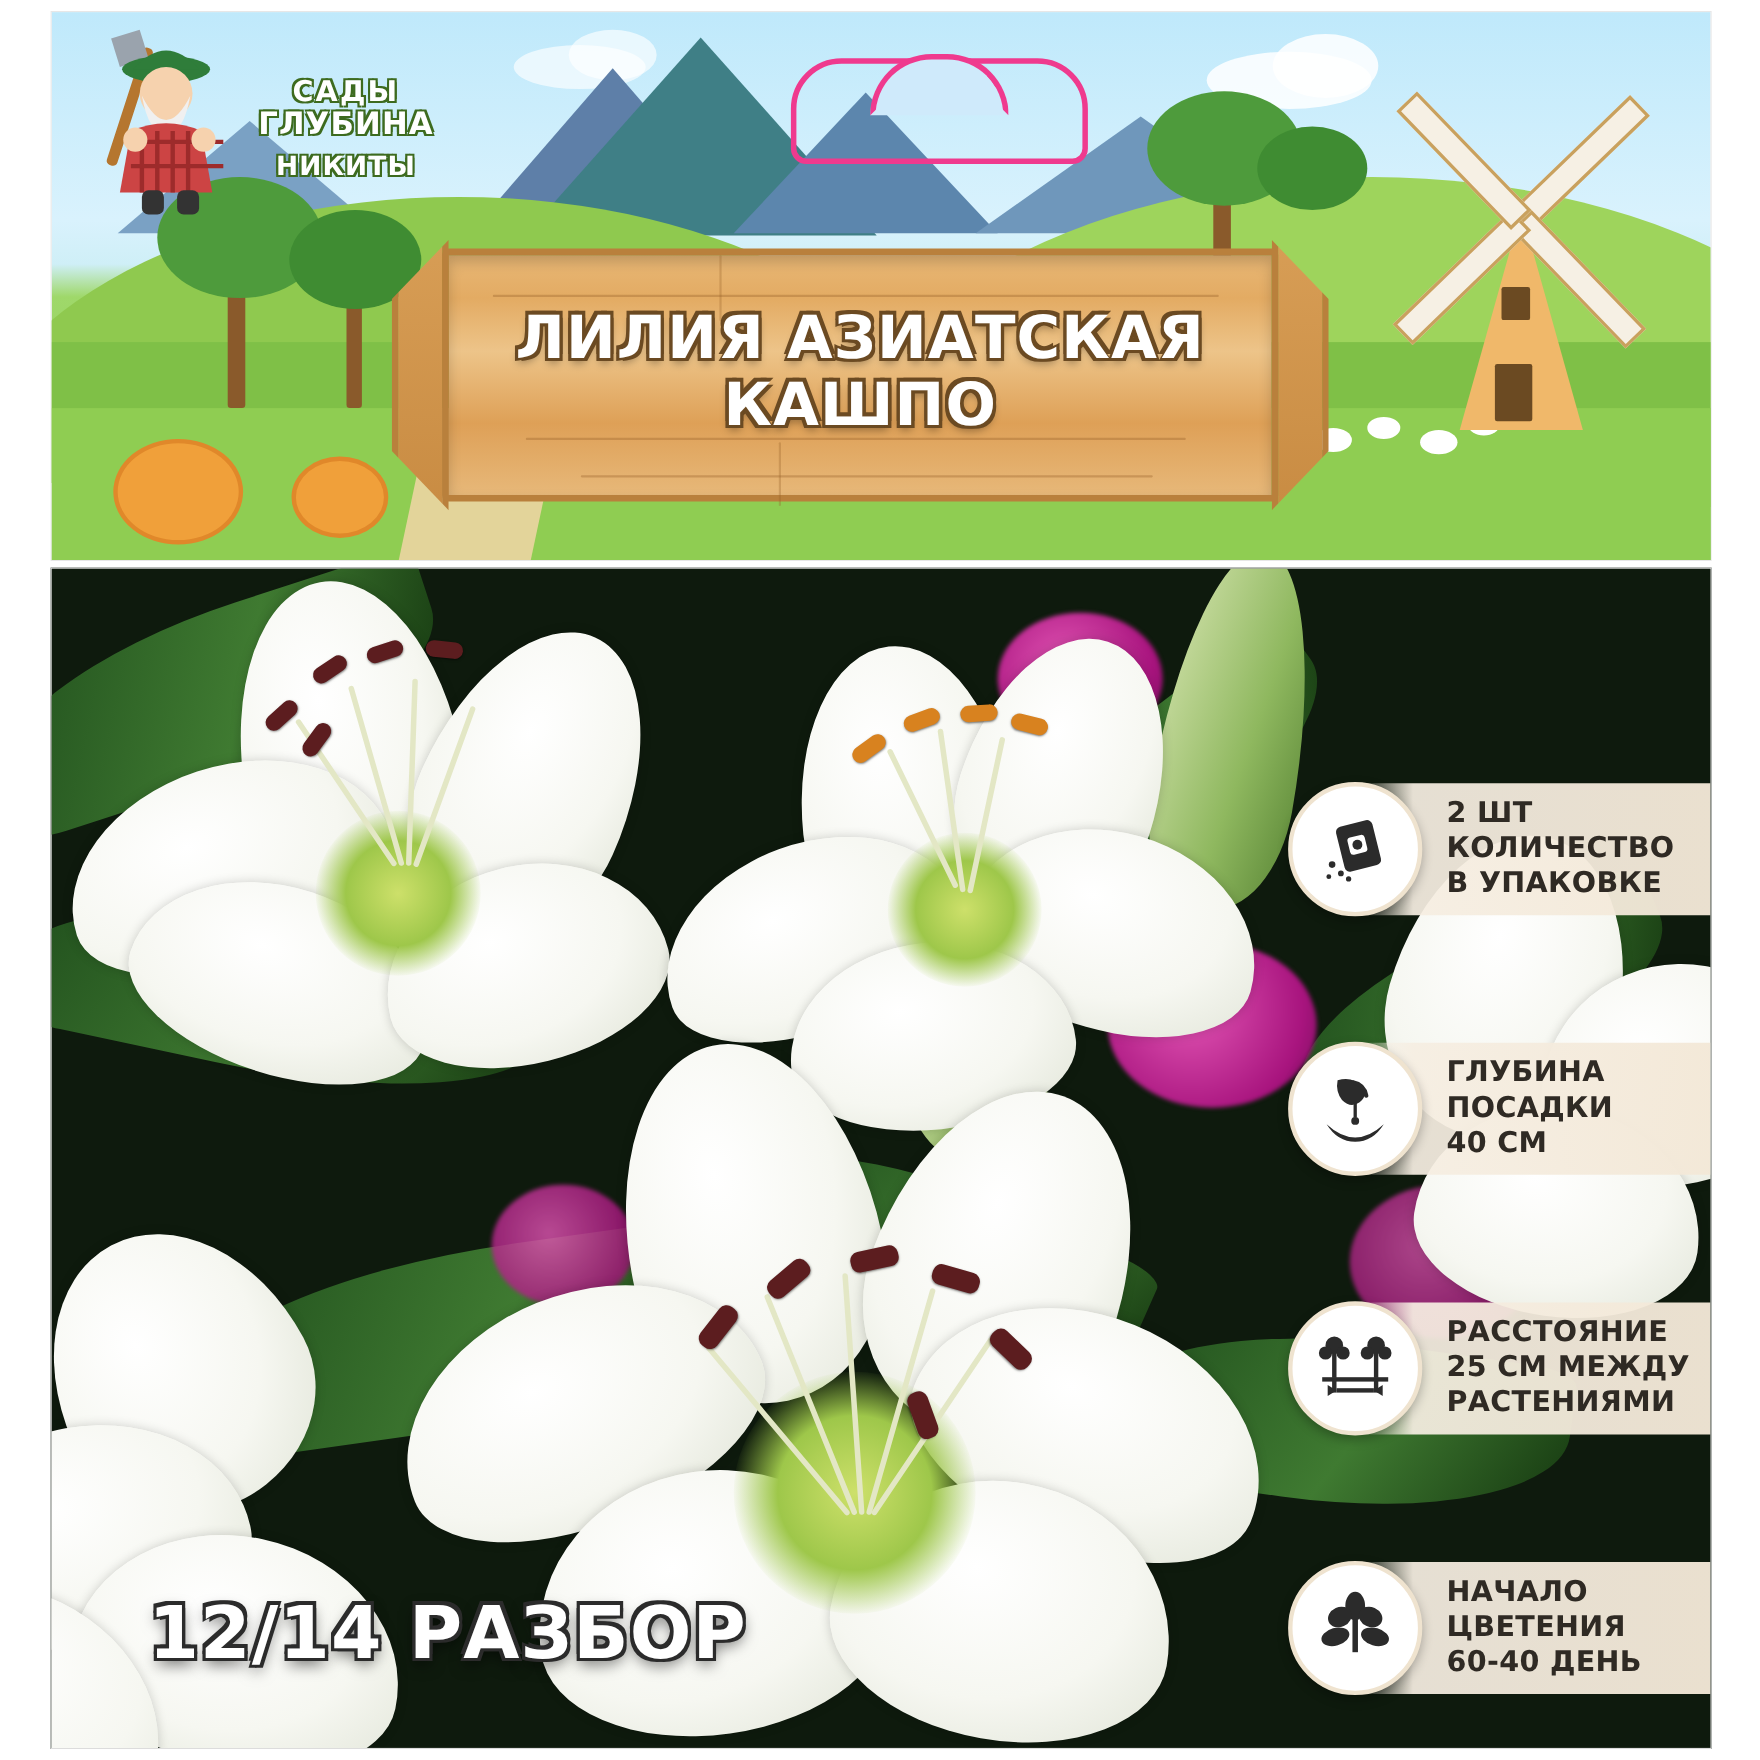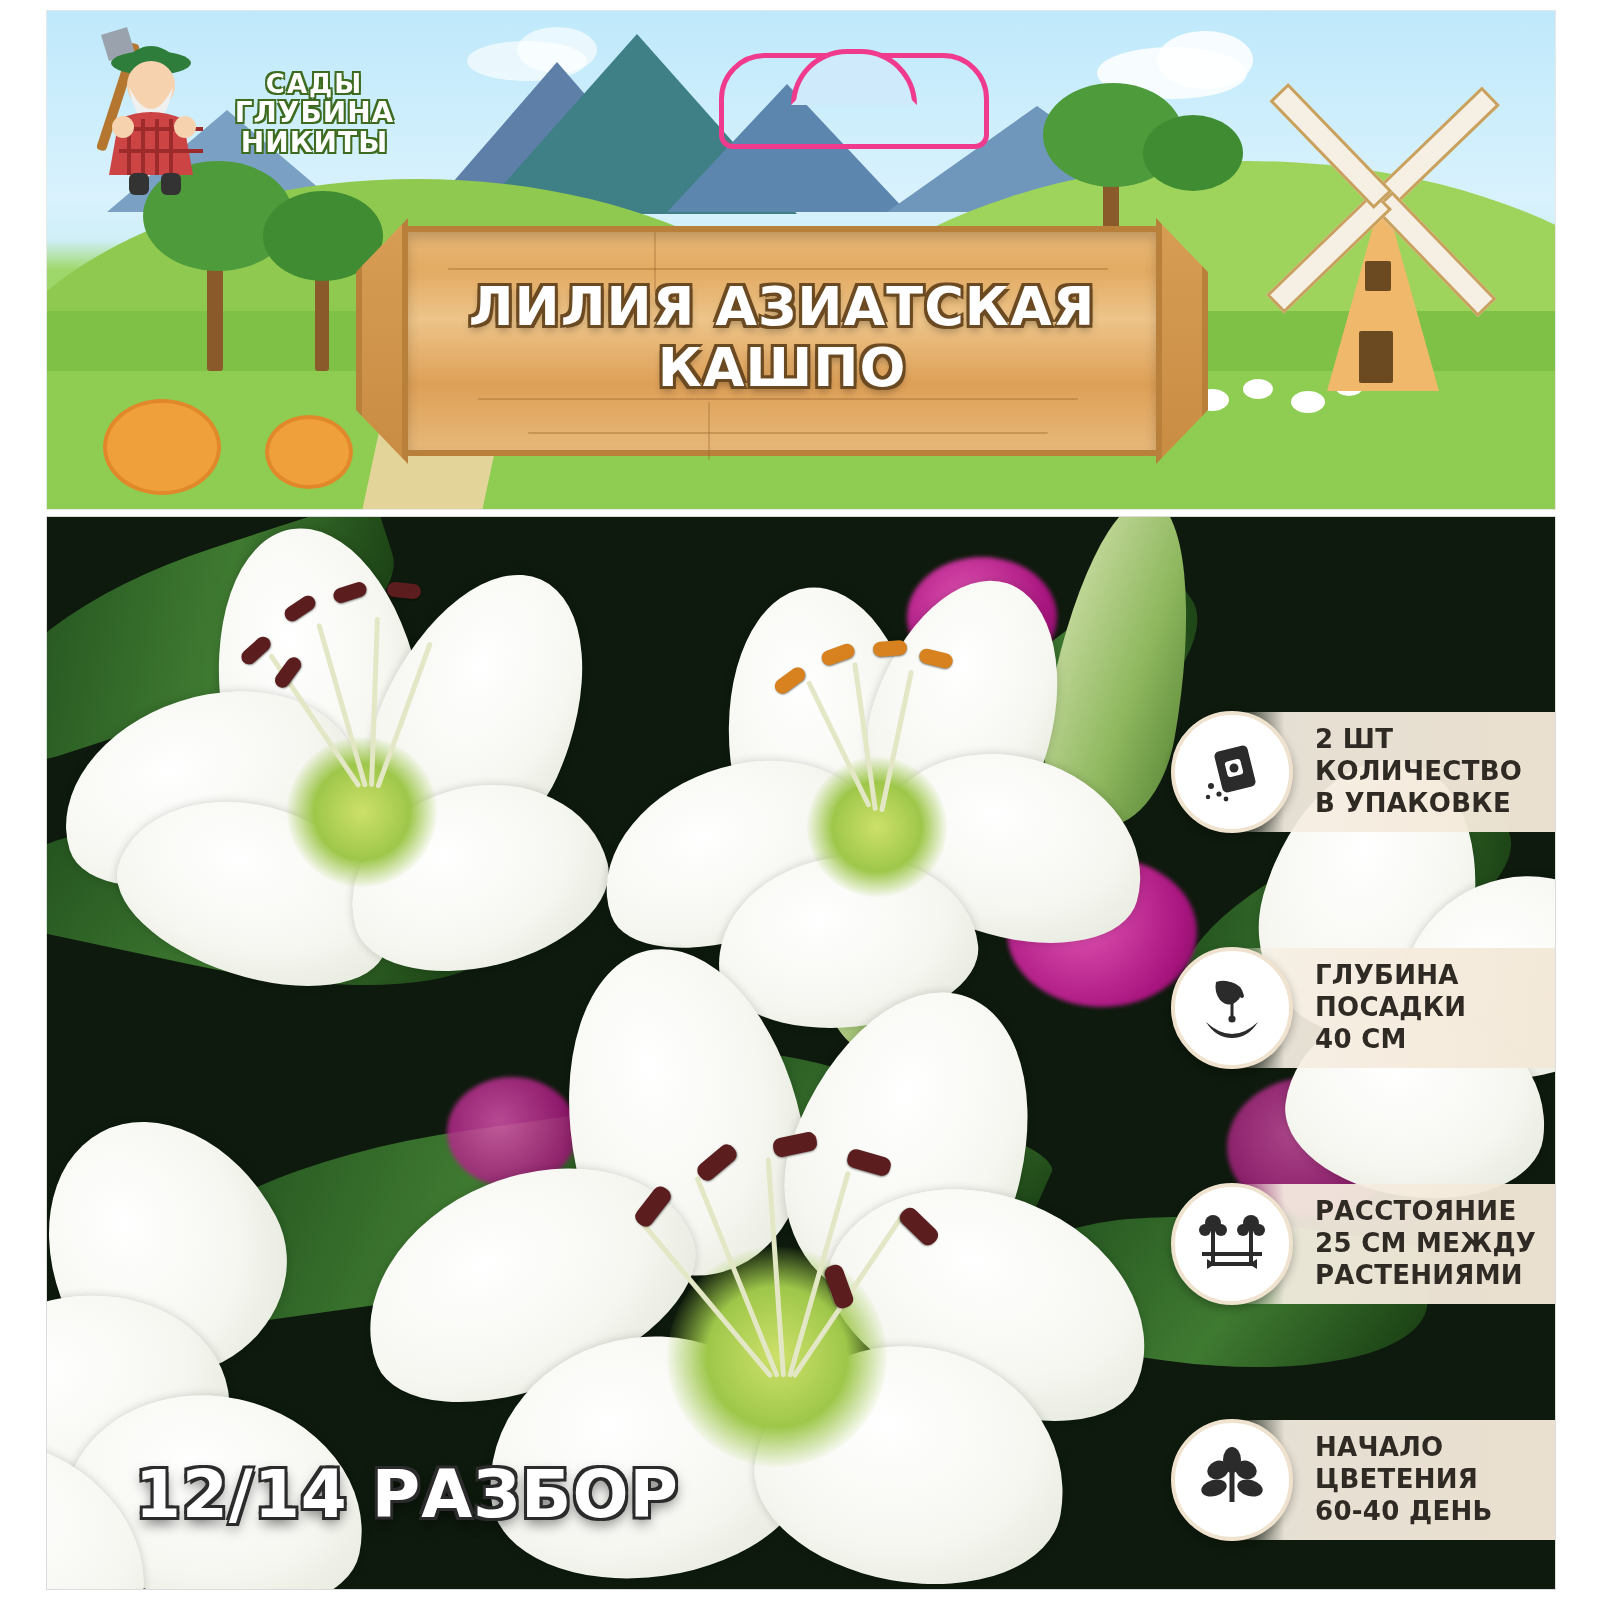--- a/index.html
+++ b/index.html
@@ -124,21 +124,21 @@
     width: 175px;
     text-align: center;
     font-family: "DejaVu Sans", sans-serif;
     font-weight: 700;
     color: #ffffff;
     line-height: 1.05;
     text-shadow: -2px -2px 0 #3d6b1f, 2px -2px 0 #3d6b1f, -2px 2px 0 #3d6b1f, 2px 2px 0 #3d6b1f;
   }
   .logo-l1 { font-size: 26px; letter-spacing: 2px; }
   .logo-l2 { font-size: 28px; letter-spacing: 1px; }
-  .logo-l3 { font-size: 28px; letter-spacing: 1px; }
+  .logo-l3 { font-size: 24px; letter-spacing: 1px; margin-top: 11px; }
 
   
   .hanger {
     position: absolute;
     left: 672px; top: 42px;
     width: 270px; height: 96px;
     border: 5px solid #ef3a8e;
     border-radius: 46px 46px 14px 14px;
     background: transparent;
   }
@@ -203,21 +203,21 @@
   .anther.orange { background: #d8821f; }
   .bud {
     position: absolute;
     background: linear-gradient(100deg, #cfe0a8, #8fb85f 60%, #5f8b3a);
     border-radius: 50% 50% 45% 45% / 70% 70% 30% 30%;
   }
 
   
   .size-caption {
     position: absolute;
-    left: 88px; bottom: 56px;
+    left: 88px; bottom: 66px;
     font-family: "DejaVu Sans", sans-serif;
     font-weight: 700;
     font-size: 66px;
     letter-spacing: 1px;
     color: #ffffff;
     text-shadow: -3px -3px 0 #2b2b2b, 3px -3px 0 #2b2b2b, -3px 3px 0 #2b2b2b, 3px 3px 0 #2b2b2b, 0 6px 14px rgba(0,0,0,0.6);
   }
 
   
   .badges {

